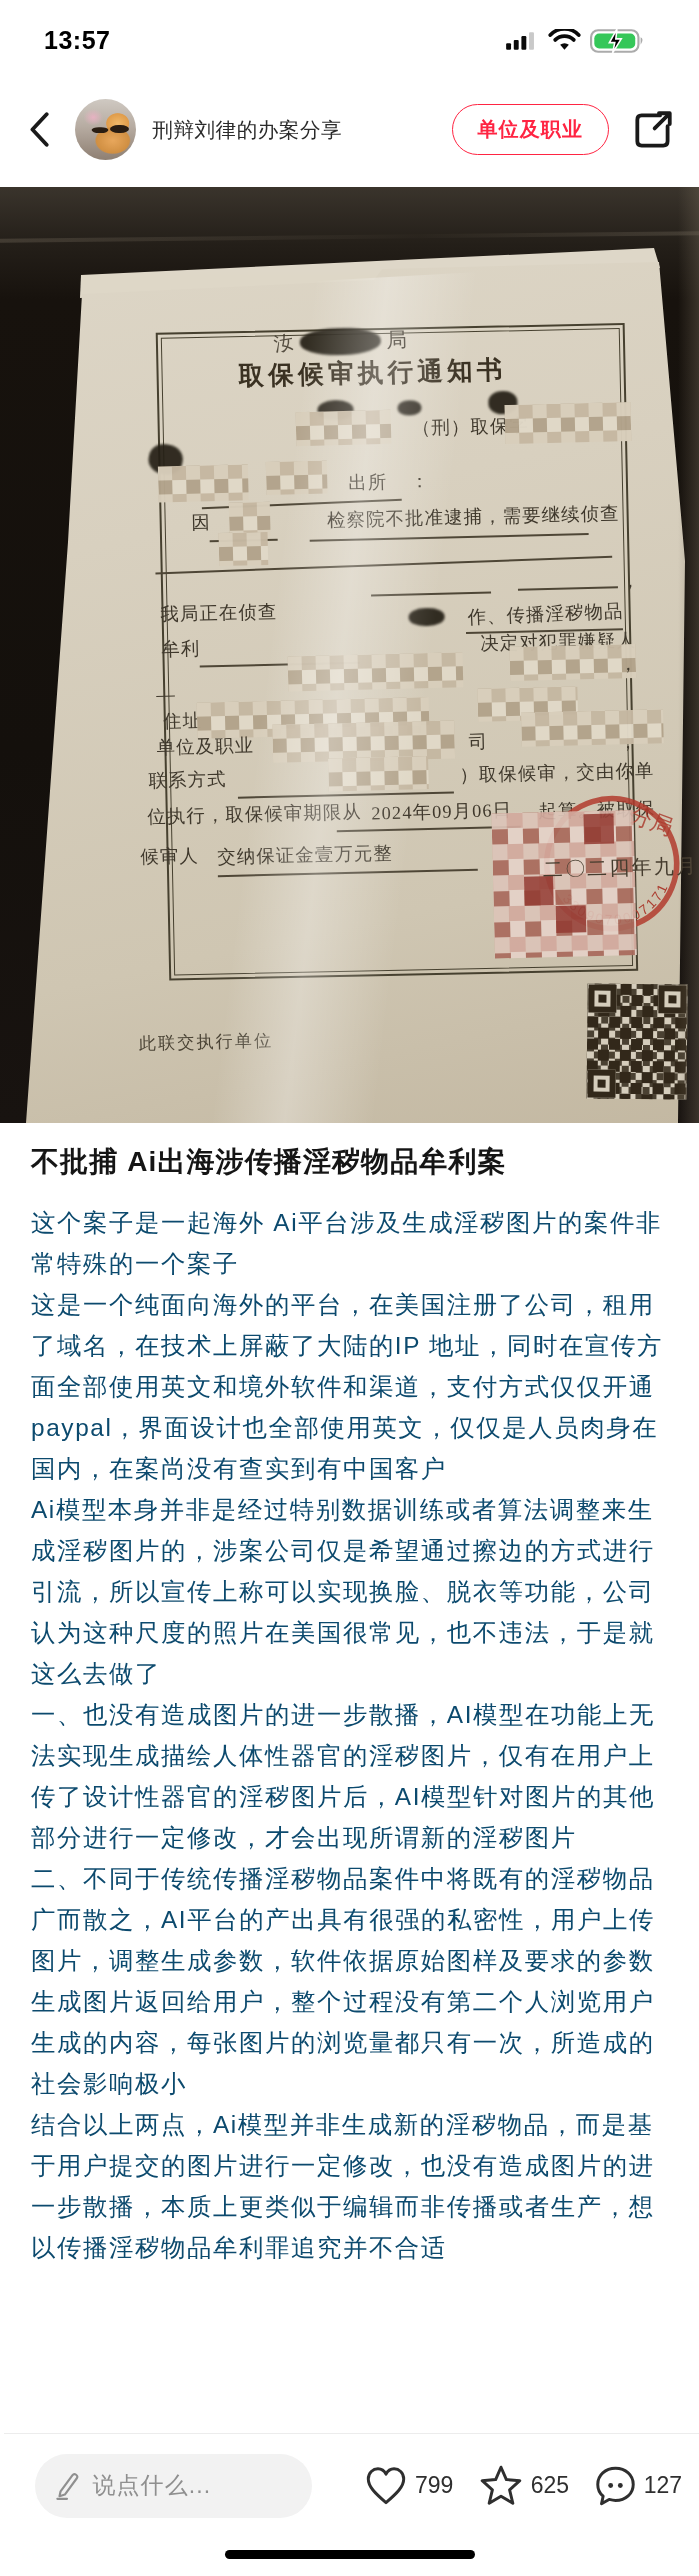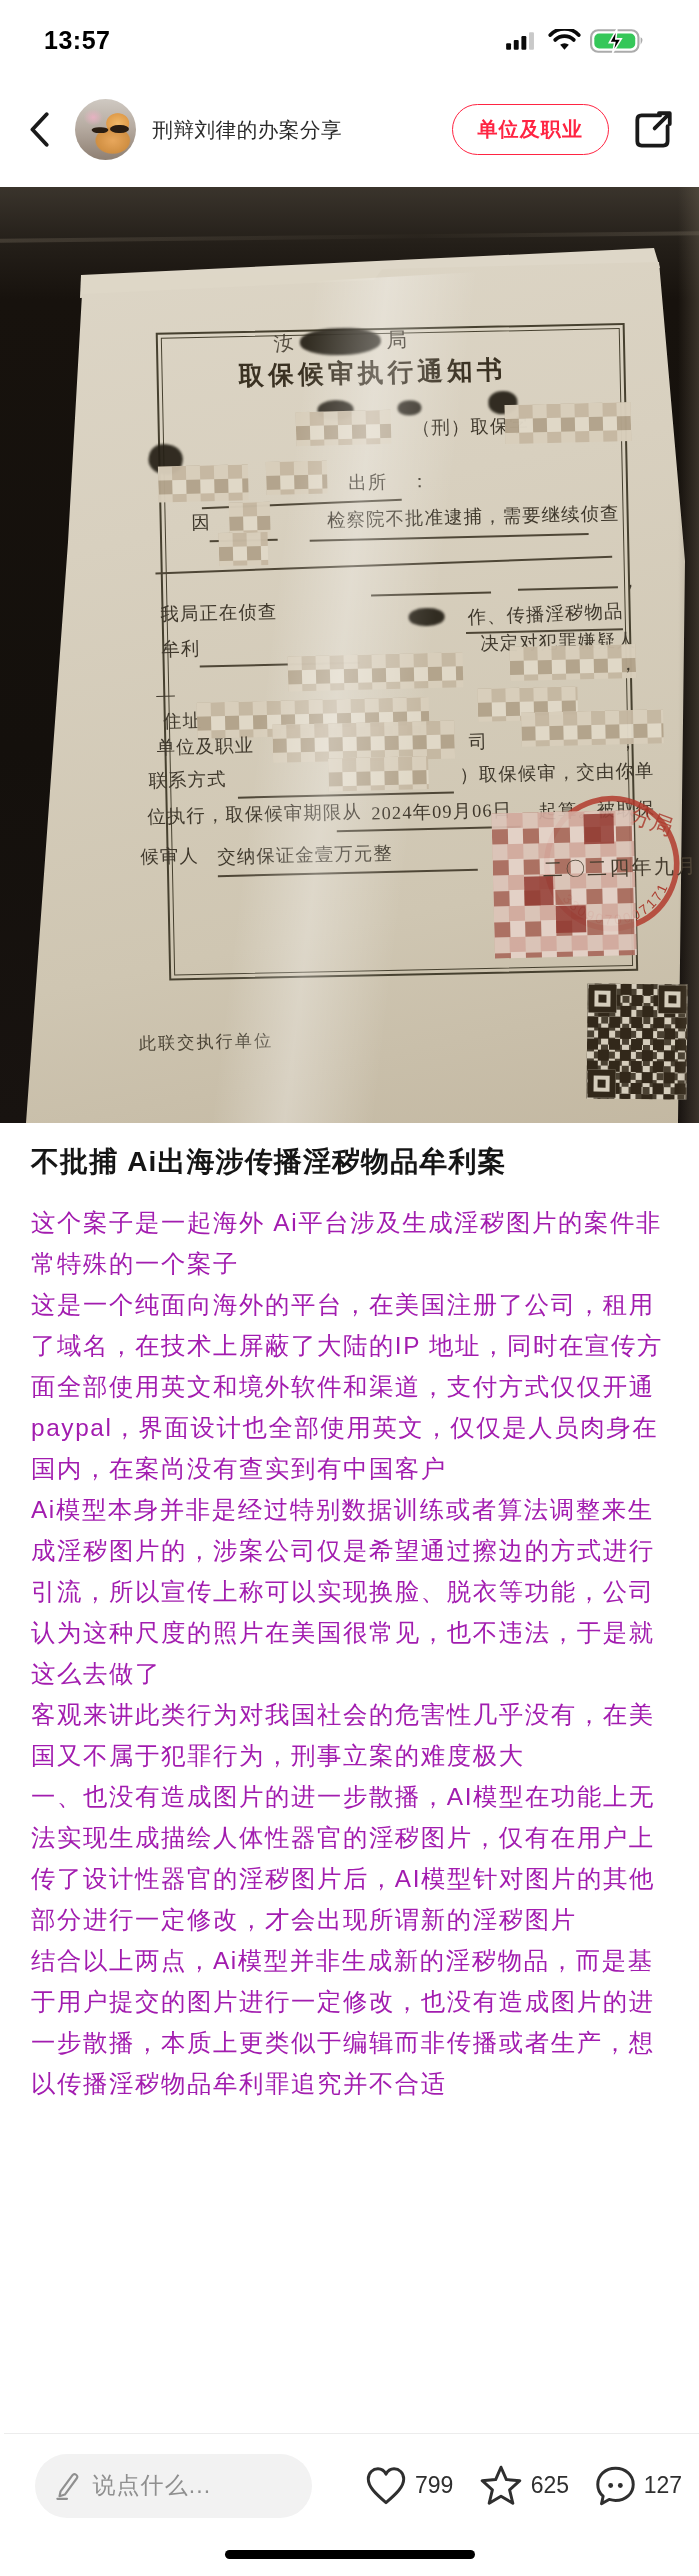--- a/index.html
+++ b/index.html
@@ -80,21 +80,21 @@
       repeating-conic-gradient(rgba(50,40,26,.85) 0 25%, rgba(0,0,0,0) 0 50%);
     background-size:22px 22px, 14px 14px;
     background-position:0 0, 7px 4.9px; }
   .qr-f { position:absolute; width:28px; height:28px; border:6px solid #32281a; background:#d5cdbc; }
   .qr-f::after { content:""; position:absolute; inset:3.8px; background:#32281a; }
   .qr-f.tl { left:1.1px; top:1.1px; } .qr-f.tr { right:1.1px; top:1.1px; } .qr-f.bl { left:1.1px; bottom:1.1px; }
 
   
   .content { position:absolute; left:0; top:1123px; width:100%; padding:20.6px 31px 0; background:#fff; }
   .note-title { font-size:28px; line-height:36px; font-weight:700; color:#151515; letter-spacing:1.1px; margin-bottom:22px; }
-  .note-body p { font-size:24.4px; line-height:41px; color:#a21caf; letter-spacing:1.6px;
+  .note-body p { font-size:24.4px; line-height:41px; color:#0c4a6e; letter-spacing:1.6px;
     text-align:left; word-break:break-all; }
 
   
   .bottombar { position:absolute; left:4px; top:2433px; width:100%; height:143px; background:#fff;
     border-top:1.1px solid #ececec; }
   .comment-pill { position:absolute; left:31px; top:19.5px; width:277px; height:64px; border-radius:33px;
     background:#f2f2f2; display:flex; align-items:center; padding:0 18.4px; }
   .comment-pill .ph { margin-left:11px; font-size:23px; color:#8f8f8f; letter-spacing:1.1px; }
   .actions { position:absolute; right:22px; top:19.5px; height:64px; display:flex; align-items:center; gap:25px; }
   .act { display:flex; align-items:center; gap:6.5px; }
@@ -274,25 +274,25 @@
   <div class="content">
     <div class="note-title">不批捕 Ai出海涉传播淫秽物品牟利案</div>
     <div class="note-body">
 
         <p>这个案子是一起海外 Ai平台涉及生成淫秽图片的案件非常特殊的一个案子</p>
 
         <p>这是一个纯面向海外的平台，在美国注册了公司，租用了域名，在技术上屏蔽了大陆的IP 地址，同时在宣传方面全部使用英文和境外软件和渠道，支付方式仅仅开通 paypal，界面设计也全部使用英文，仅仅是人员肉身在国内，在案尚没有查实到有中国客户</p>
 
         <p>Ai模型本身并非是经过特别数据训练或者算法调整来生成淫秽图片的，涉案公司仅是希望通过擦边的方式进行引流，所以宣传上称可以实现换脸、脱衣等功能，公司认为这种尺度的照片在美国很常见，也不违法，于是就这么去做了</p>
 
-        <p>客观来讲此类行为对我国社会的危害性几乎没有，在美国又不属于犯罪行为，刑事立案的难度极大</p>
 
 
         <p>一、也没有造成图片的进一步散播，AI模型在功能上无法实现生成描绘人体性器官的淫秽图片，仅有在用户上传了设计性器官的淫秽图片后，AI模型针对图片的其他部分进行一定修改，才会出现所谓新的淫秽图片</p>
 
+        <p>二、不同于传统传播淫秽物品案件中将既有的淫秽物品广而散之，AI平台的产出具有很强的私密性，用户上传图片，调整生成参数，软件依据原始图样及要求的参数生成图片返回给用户，整个过程没有第二个人浏览用户生成的内容，每张图片的浏览量都只有一次，所造成的社会影响极小</p>
 
         <p>结合以上两点，Ai模型并非生成新的淫秽物品，而是基于用户提交的图片进行一定修改，也没有造成图片的进一步散播，本质上更类似于编辑而非传播或者生产，想以传播淫秽物品牟利罪追究并不合适</p>
       </div>
   </div>
 
   <div class="bottombar">
     <div class="comment-pill">
       <span>
         <svg width="28" height="30" viewBox="0 0 52 56">
           <path d="M14 38 L36 8 Q39 4 43 7 Q47 10 44 14 L22 44 L12 47 Z" fill="none" stroke="#8f8f8f" stroke-width="4" stroke-linejoin="round"></path>

